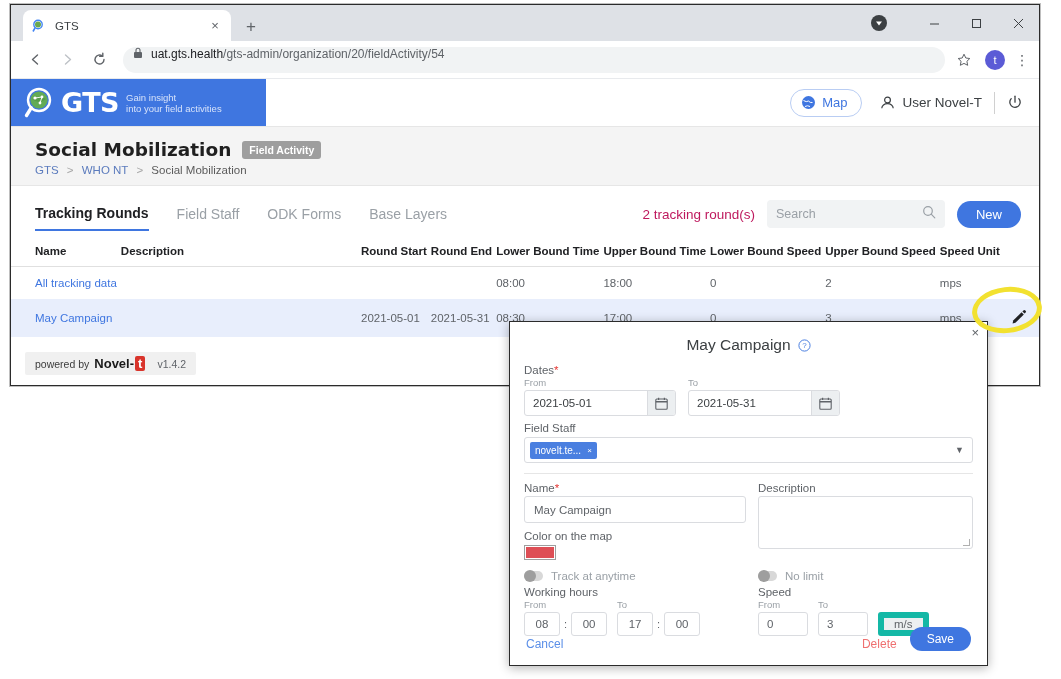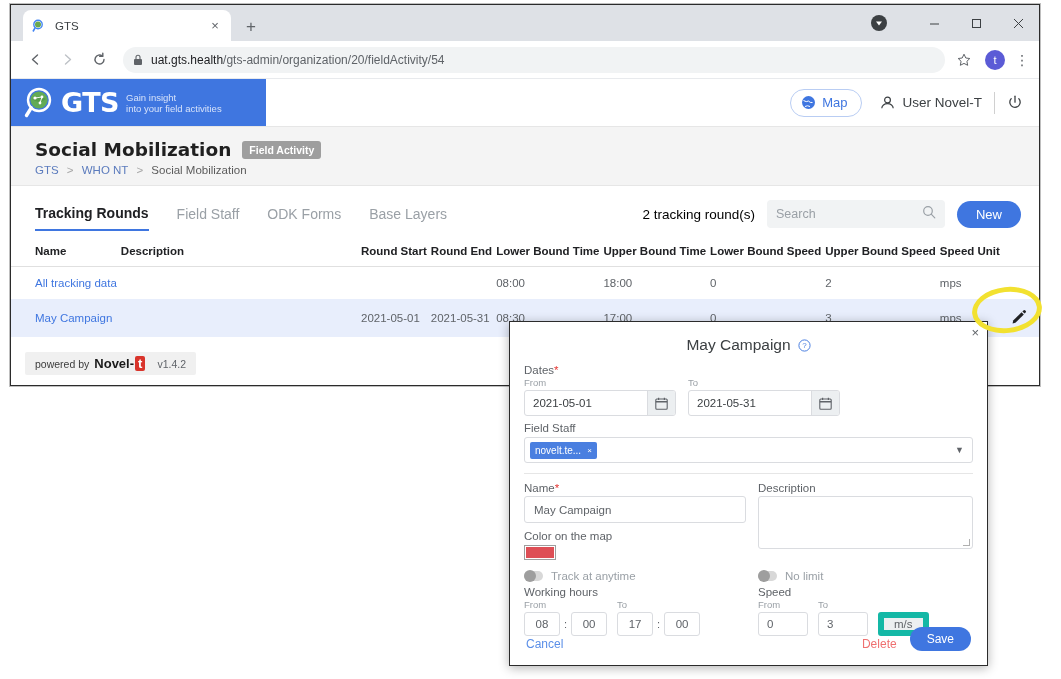--- a/index.html
+++ b/index.html
@@ -92,21 +92,21 @@
     color: #5f6368;
     margin: 0 3px;
     font-size: 14px;
   }
   .nav-btn.dim { color: #bdc1c6; }
   .omnibox {
     flex: 1;
     height: 26px;
     background: #f1f3f4;
     border-radius: 13px;
-    display: flex; align-items: center;
+    display: flex; align-items: flex-start;
     padding: 0 10px;
     margin: 0 6px 0 8px;
     font-size: 12px;
   }
   .lock-icon { margin-right: 8px; display:flex; }
   .url-main { color: #202124; }
   .url-path { color: #5f6368; }
   .omni-right { display: flex; align-items: center; }
   .star-icon { width: 26px; display:flex;align-items:center;justify-content:center;color:#5f6368; }
   .profile-pill {
@@ -201,21 +201,21 @@
     font-size: 14px; color: #9aa0a6;
     margin-right: 28px;
     padding-bottom: 8px;
     white-space: nowrap;
   }
   .app-tab.active {
     color: #202124; font-weight: bold;
     border-bottom: 2.5px solid #3f76e0;
   }
   .tabs-spacer { flex: 1; }
-  .count-text { font-size: 13.5px; color: #000000; margin-right: 12px; padding-bottom: 8px; }
+  .count-text { font-size: 13.5px; color: #be185d; margin-right: 12px; padding-bottom: 8px; }
   .search-box {
     width: 178px; height: 28px;
     background: #f1f3f4;
     border-radius: 4px;
     display: flex; align-items: center;
     padding: 0 9px;
     margin-bottom: 8px;
   }
   .search-placeholder { flex: 1; font-size: 12.5px; color: #9aa0a6; }
   .new-btn {

